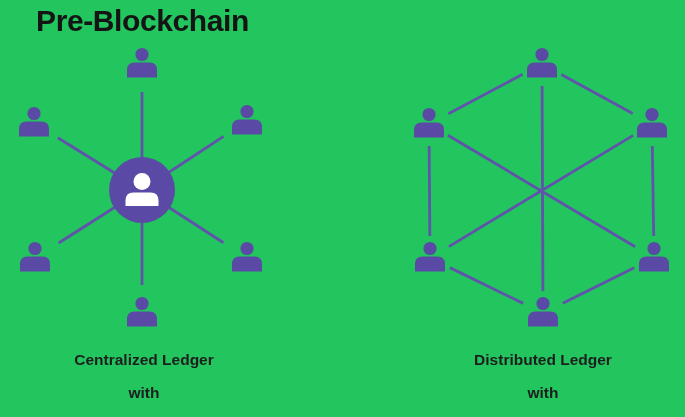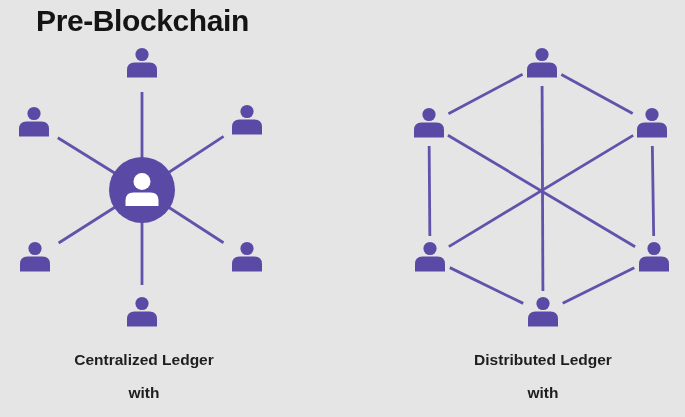--- a/index.html
+++ b/index.html
@@ -1,19 +1,19 @@
 <!DOCTYPE html>
 <html><head>
 <meta charset="utf-8">
 <style>
   html,body{margin:0;padding:0;background:#ffffff;}
   .stage{
     position:relative;
     width:685px;height:417px;
-    background:#e5e5e5;
+    background:#22c55e;
     overflow:hidden;
     font-family:"Liberation Sans", sans-serif;
   }
   .panel-title{
     position:absolute;
     top:2px;
     text-align:center;
     font-size:30px;
     font-weight:800;
     letter-spacing:-0.4px;

